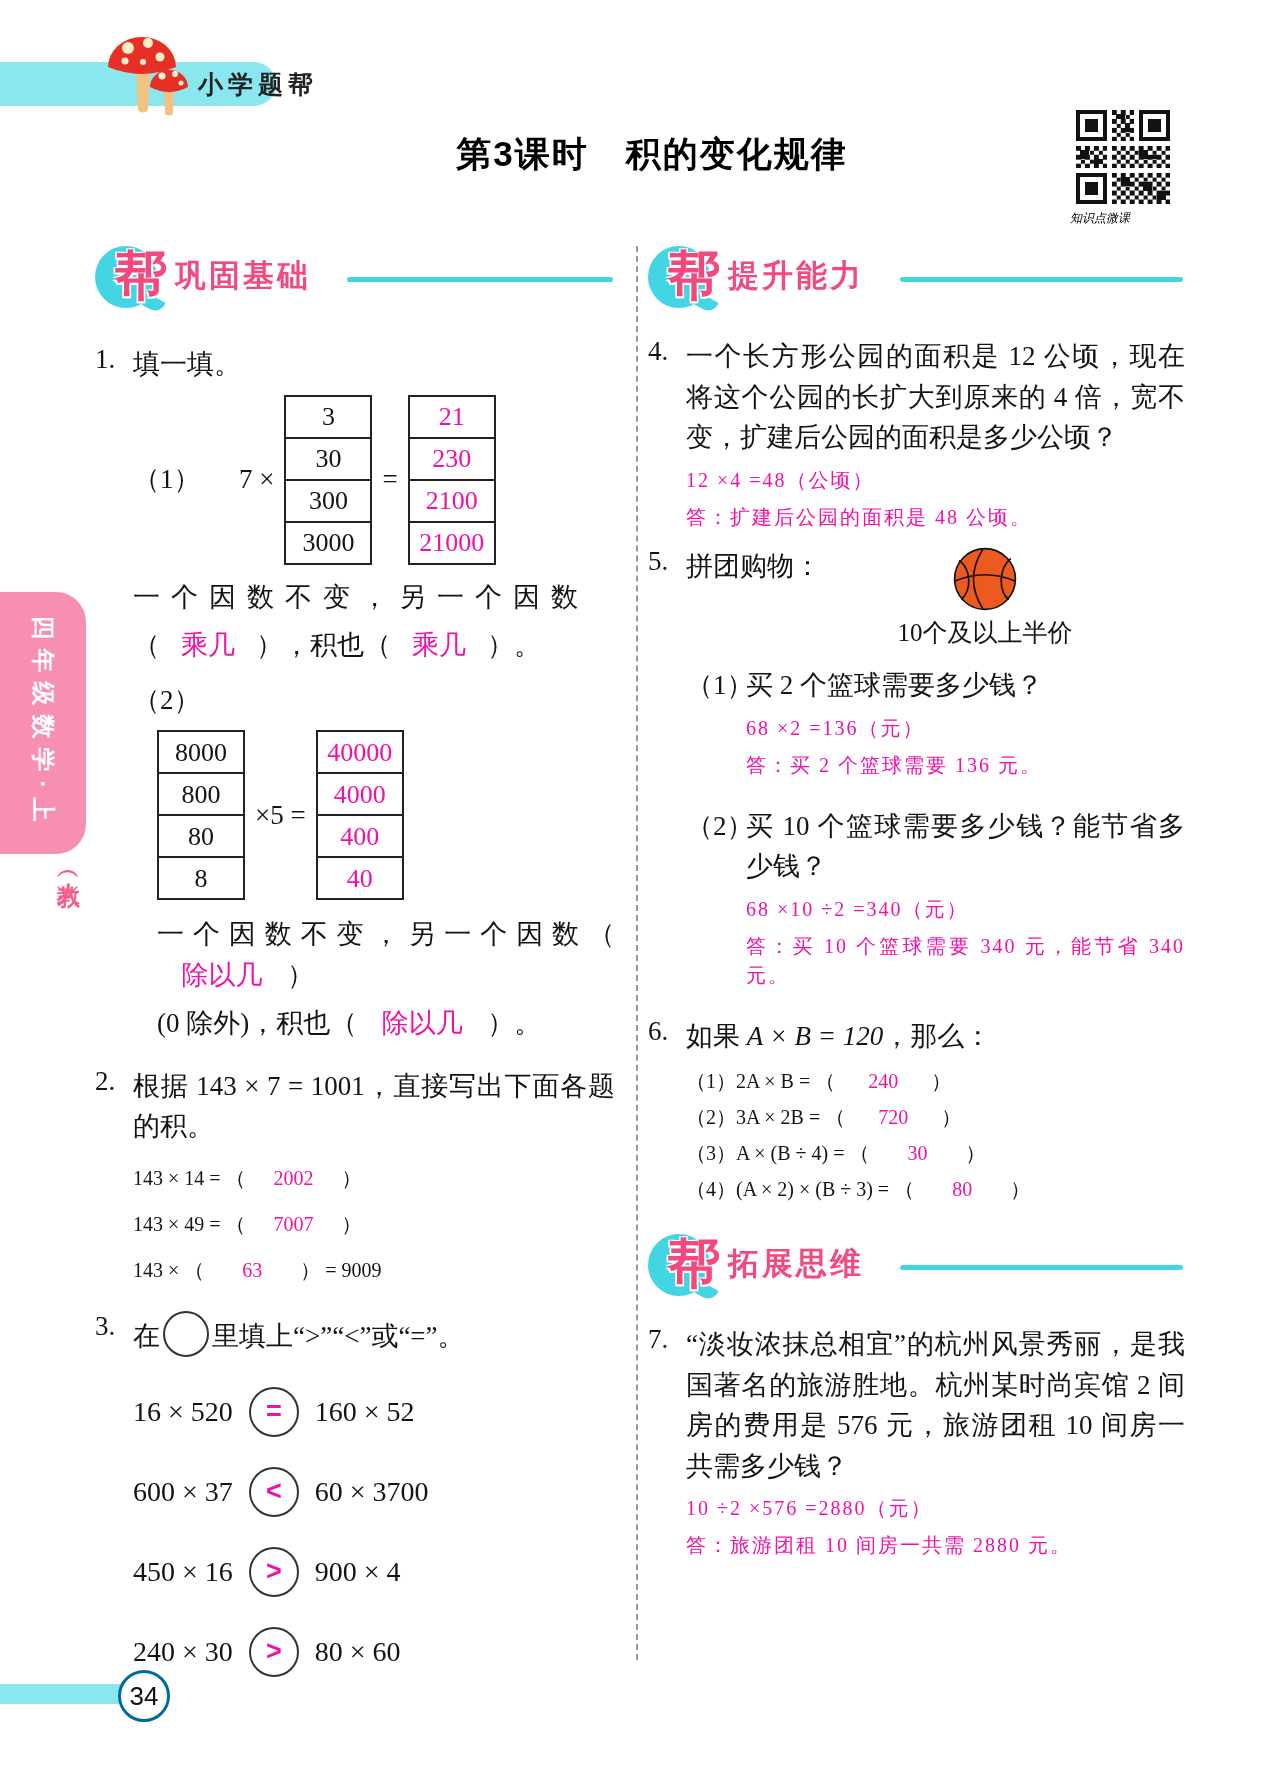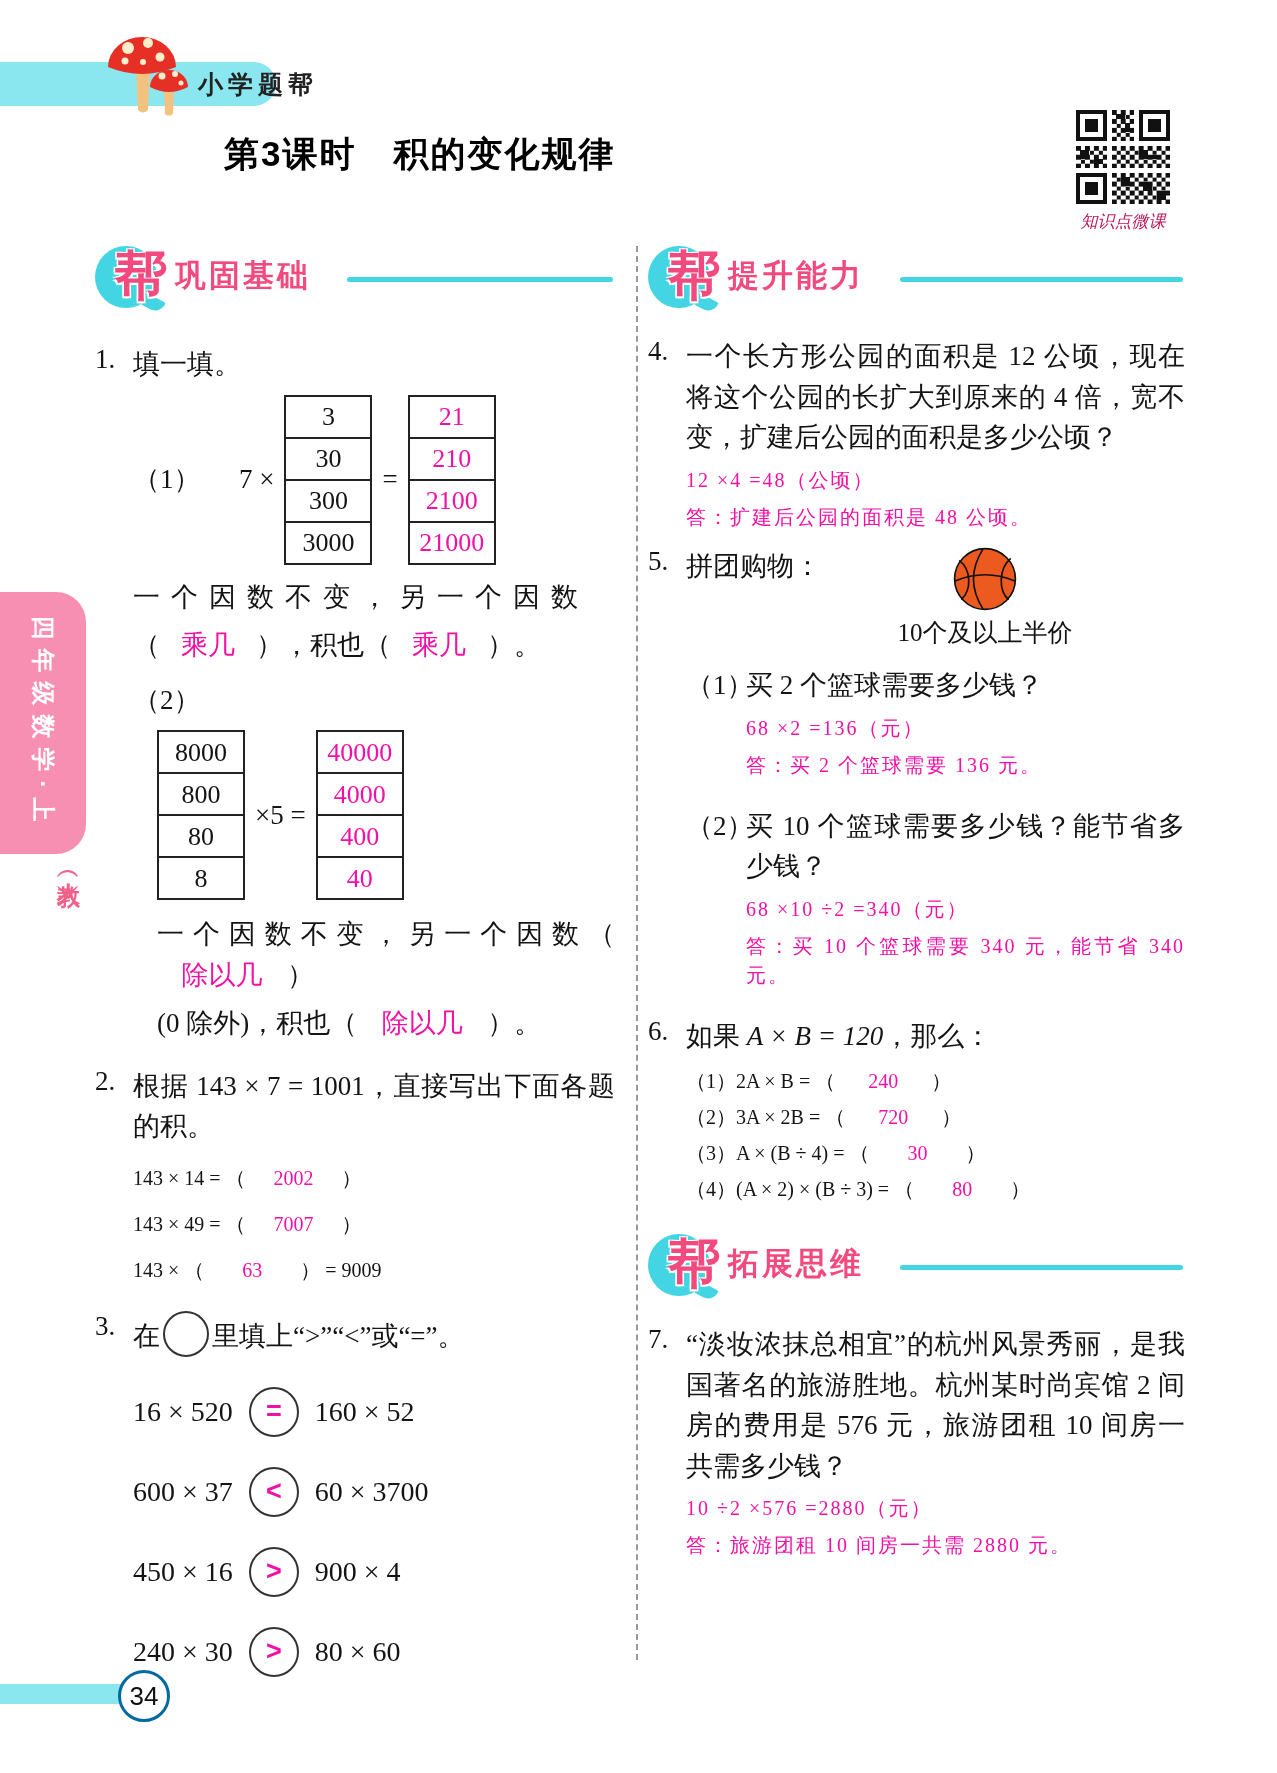--- a/index.html
+++ b/index.html
@@ -7,26 +7,26 @@
         font-family:"Liberation Serif","DejaVu Serif",serif;color:#141414;padding-left:24px;}
 
   
   .top-banner{position:absolute;left:0;top:62px;width:276px;height:44px;background:#8ae7f0;
               border-radius:0 22px 22px 0;}
   .mushrooms{position:absolute;left:100px;top:26px;width:92px;height:92px;}
   .brand{position:absolute;left:198px;top:68px;font-family:"Liberation Sans",sans-serif;
          font-size:25px;font-weight:bold;color:#222;letter-spacing:5px;white-space:nowrap;}
 
   
-  .page-title{position:absolute;left:224px;top:131px;width:800px;text-align:left;
+  .page-title{position:absolute;left:252px;top:131px;width:800px;text-align:center;
               font-family:"Liberation Sans",sans-serif;font-weight:900;font-size:35px;
               letter-spacing:2px;color:#000;}
   .qr{position:absolute;left:1076px;top:110px;width:94px;height:94px;}
-  .qr-caption{position:absolute;left:1048px;top:210px;width:150px;text-align:center;
-              font-size:17px;font-style:italic;color:#be185d;}
+  .qr-caption{position:absolute;left:1025px;top:210px;width:150px;text-align:center;
+              font-size:12px;font-style:italic;color:#000000;}
 
   
   .side-tab{position:absolute;left:0;top:592px;width:86px;height:262px;background:#f78fb2;
             border-radius:0 30px 30px 0;}
   .side-tab-text{position:absolute;left:50%;top:50%;transform:translate(-50%,-50%);
             writing-mode:vertical-rl;text-orientation:sideways;color:#fff;
             font-family:"Liberation Sans",sans-serif;font-size:24px;font-weight:bold;letter-spacing:9px;white-space:nowrap;}
   .side-note{position:absolute;left:54px;top:862px;writing-mode:vertical-rl;color:#f2608a;
             font-size:23px;font-weight:bold;font-family:"Liberation Sans",sans-serif;letter-spacing:3px;}
 
@@ -185,21 +185,21 @@
           <span class="op">7 ×</span>
           <div class="vt">
             <div class="vt-cell">3</div>
             <div class="vt-cell">30</div>
             <div class="vt-cell">300</div>
             <div class="vt-cell">3000</div>
           </div>
           <span class="op">=</span>
           <div class="vt">
             <div class="vt-cell magenta">21</div>
-            <div class="vt-cell magenta">210</div>
+            <div class="vt-cell magenta">230</div>
             <div class="vt-cell magenta">2100</div>
             <div class="vt-cell magenta">21000</div>
           </div>
         </div>
 
         <div class="fill-wide">一个因数不变，另一个因数</div>
         <div class="fill-line">
           <span>（</span><span class="blank-ans">乘几</span><span>），积也（</span><span class="blank-ans">乘几</span><span>）。</span>
         </div>
 

